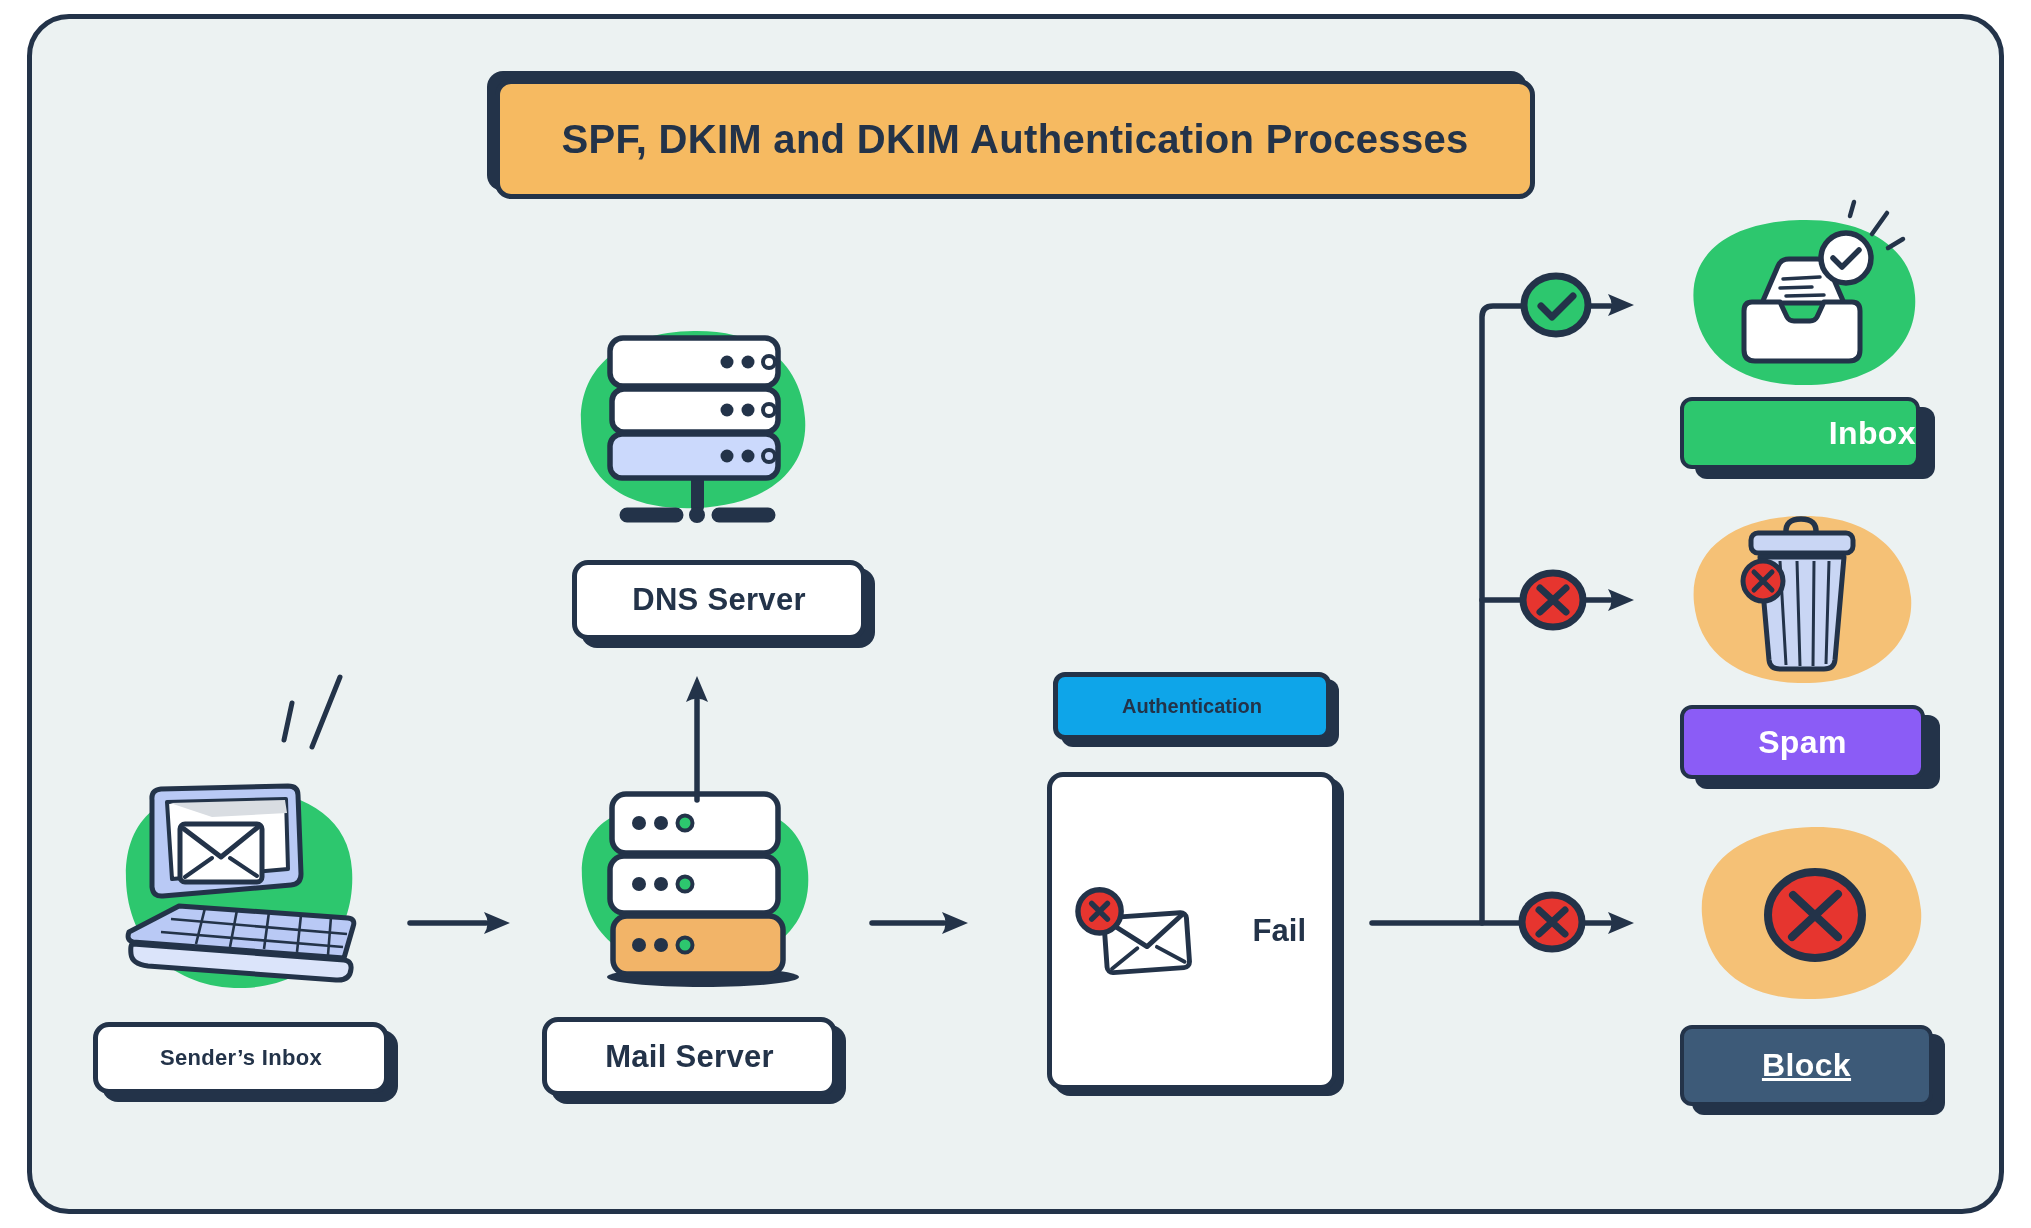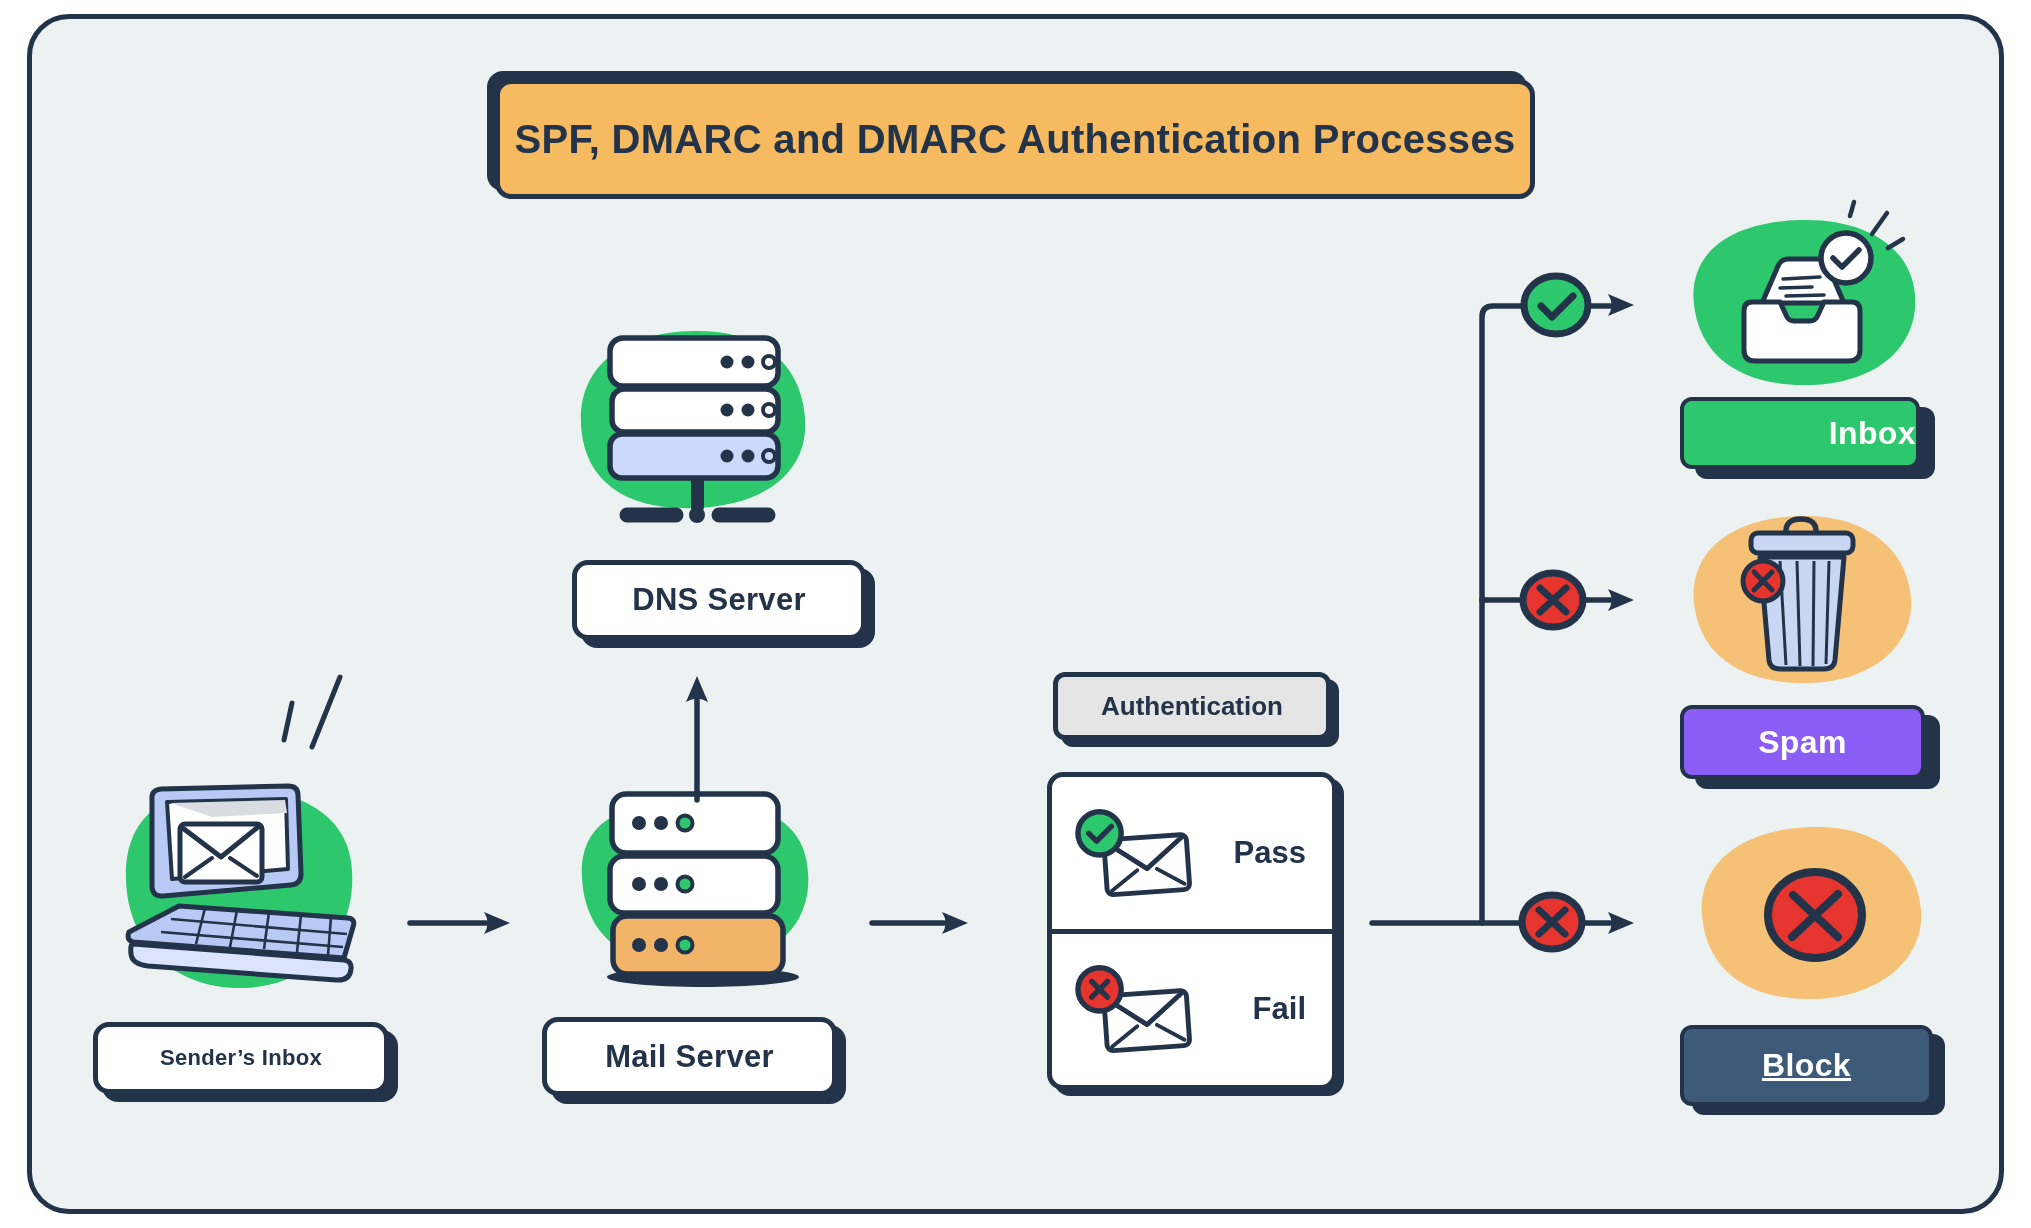--- a/index.html
+++ b/index.html
@@ -8,22 +8,22 @@
          border:5px solid #233349;border-radius:42px;box-sizing:border-box;}
   .layer{position:absolute;left:0;top:0;width:2031px;height:1228px;pointer-events:none;}
   .abs{position:absolute;box-sizing:border-box;display:flex;align-items:center;justify-content:center;}
   .label-box{background:#ffffff;border:5px solid #233349;border-radius:16px;
              box-shadow:9px 8px 0 #233349;font-weight:700;color:#233349;letter-spacing:.3px;}
   .banner{left:495px;top:79px;width:1040px;height:120px;background:#f6ba61;border:5px solid #233349;
           border-radius:16px;box-shadow:-8px -8px 0 #233349;font-size:40px;font-weight:700;color:#233349;letter-spacing:.3px;}
   .dns-label{left:548px;top:560px;width:294px;height:80px;font-size:31px;margin-left:24px;}
   .mail-label{left:542px;top:1017px;width:295px;height:79px;font-size:31px;}
   .sender-label{left:93px;top:1022px;width:296px;height:72px;font-size:22px;}
-  .auth-label{left:1053px;top:672px;width:278px;height:68px;background:#e5e5e5;border:5px solid #233349;
-              border-radius:12px;box-shadow:8px 7px 0 #233349;font-size:26px;font-weight:700;color:#233349;}
+  .auth-label{left:1053px;top:672px;width:278px;height:68px;background:#0ea5e9;border:5px solid #233349;
+              border-radius:12px;box-shadow:8px 7px 0 #233349;font-size:20px;font-weight:700;color:#233349;}
   .auth-box{left:1047px;top:772px;width:290px;height:318px;background:#ffffff;border:5px solid #233349;
             border-radius:16px;box-shadow:7px 6px 0 #233349;flex-direction:column;align-items:stretch;padding:0;}
   .auth-row{flex:1;display:flex;align-items:center;padding:0 26px 0 22px;}
   .auth-row.first{border-bottom:5px solid #233349;}
   .auth-row .result-label{margin-left:auto;font-size:31px;font-weight:700;color:#233349;}
   .pill{border:4px solid #233349;border-radius:12px;font-weight:700;color:#ffffff;letter-spacing:.4px;}
   .inbox-btn{left:1680px;top:397px;width:240px;height:72px;background:#2dc76e;box-shadow:15px 10px 0 #233349;font-size:32px;justify-content:flex-end;}
   .spam-btn{left:1680px;top:705px;width:245px;height:74px;background:#8b5cf6;box-shadow:15px 10px 0 #233349;font-size:32px;text-align:center;}
   .block-btn{left:1680px;top:1025px;width:253px;height:81px;background:#3d5a78;box-shadow:12px 9px 0 #233349;font-size:32px;text-decoration:underline;}
 </style>
@@ -148,52 +148,40 @@
   </g>
 
   <g>
     <path d="M1921,910 C1925,958 1880,1000 1806,999 C1742,998 1706,966 1702,915 C1698,864 1740,829 1812,827 C1878,825 1917,860 1921,910 Z" fill="#f5c176"></path>
     <ellipse cx="1815" cy="915" rx="47" ry="43" fill="#e6352f" stroke="#233349" stroke-width="8"></ellipse>
     <path d="M1793,895 L1838,937 M1838,894 L1792,937" stroke="#233349" stroke-width="8" stroke-linecap="round"></path>
   </g>
 </svg>
 
 <div class="abs banner">
-  <span>SPF, DMARC and DMARC Authentication Processes</span>
+  <span>SPF, DKIM and DKIM Authentication Processes</span>
 </div>
 
 <div class="abs label-box dns-label">
   <span>DNS Server</span>
 </div>
 
 <div class="abs label-box mail-label">
   <span>Mail Server</span>
 </div>
 
 <div class="abs label-box sender-label">
   <span>Sender’s Inbox</span>
 </div>
 
 <div class="abs auth-label">
   <span>Authentication</span>
 </div>
 
 <div class="abs auth-box">
-  <div class="auth-row first">
-    <svg width="118" height="92" viewBox="0 0 120 92">
-      <g transform="rotate(-4 72 58)">
-        <rect x="32" y="30" width="84" height="56" rx="6" fill="#ffffff" stroke="#233349" stroke-width="5"></rect>
-        <path d="M36,34 L74,62 L112,32" fill="none" stroke="#233349" stroke-width="5" stroke-linecap="round" stroke-linejoin="round"></path>
-        <path d="M37,82 L64,63 M111,80 L84,63" fill="none" stroke="#233349" stroke-width="4" stroke-linecap="round"></path>
-      </g>
-      <circle cx="26" cy="26" r="22" fill="#2dc76e" stroke="#233349" stroke-width="5.5"></circle>
-      <path d="M15,26 l8,8 l15,-15" fill="none" stroke="#233349" stroke-width="5.5" stroke-linecap="round" stroke-linejoin="round"></path>
-    </svg>
-    <span class="result-label">Pass</span>
-  </div>
   <div class="auth-row">
     <svg width="118" height="92" viewBox="0 0 120 92">
       <g transform="rotate(-4 72 58)">
         <rect x="32" y="30" width="84" height="56" rx="6" fill="#ffffff" stroke="#233349" stroke-width="5"></rect>
         <path d="M36,34 L74,62 L112,32" fill="none" stroke="#233349" stroke-width="5" stroke-linecap="round" stroke-linejoin="round"></path>
         <path d="M37,82 L64,63 M111,80 L84,63" fill="none" stroke="#233349" stroke-width="4" stroke-linecap="round"></path>
       </g>
       <circle cx="26" cy="26" r="22" fill="#e6352f" stroke="#233349" stroke-width="5.5"></circle>
       <path d="M18,18 L34,34 M34,18 L18,34" fill="none" stroke="#233349" stroke-width="5.5" stroke-linecap="round"></path>
     </svg>

